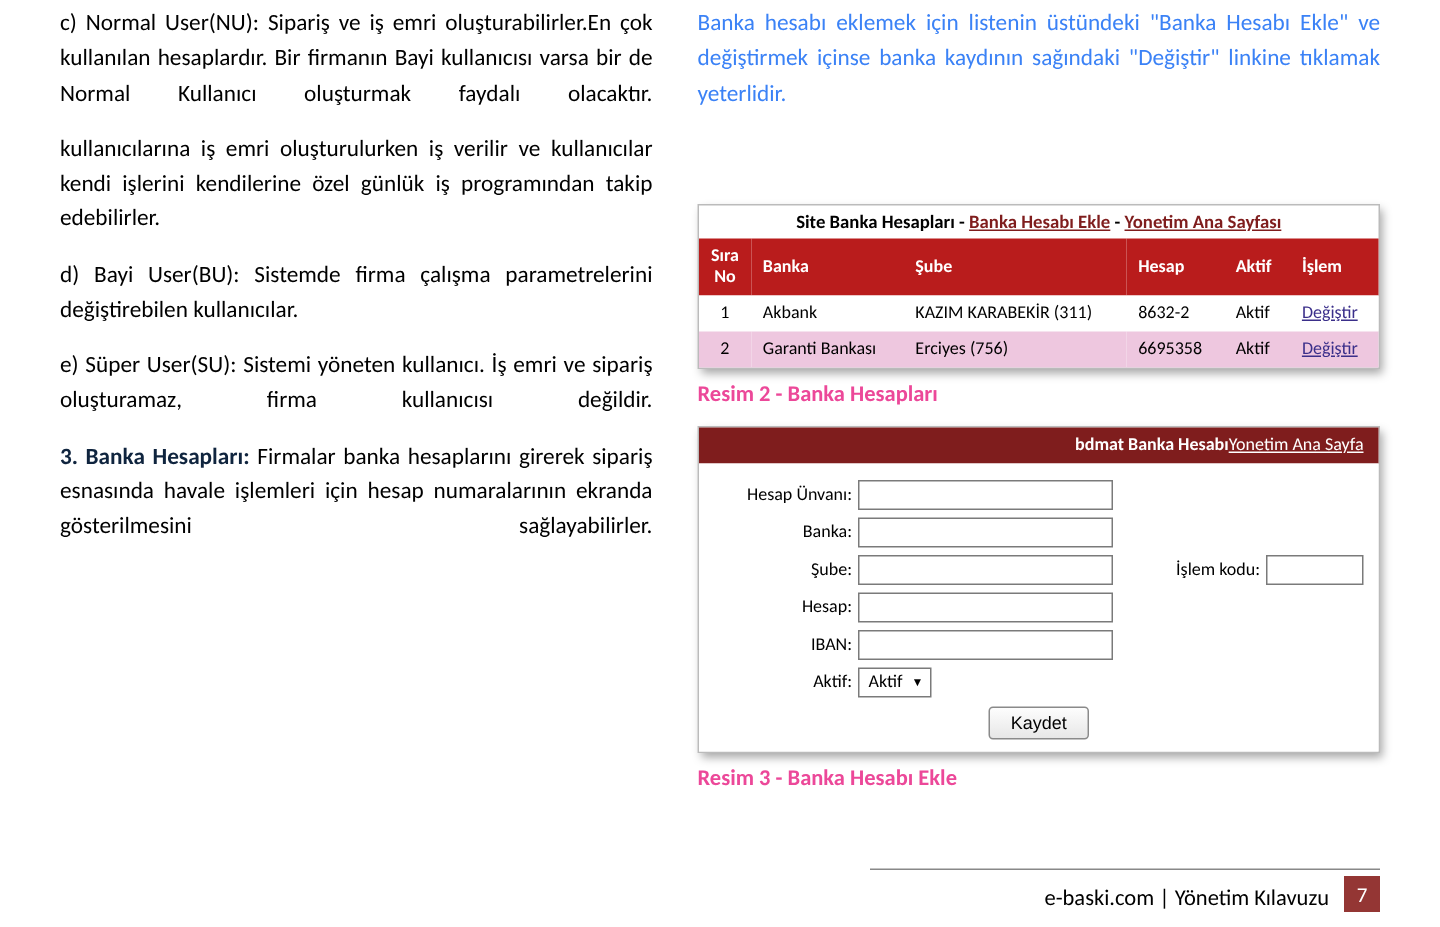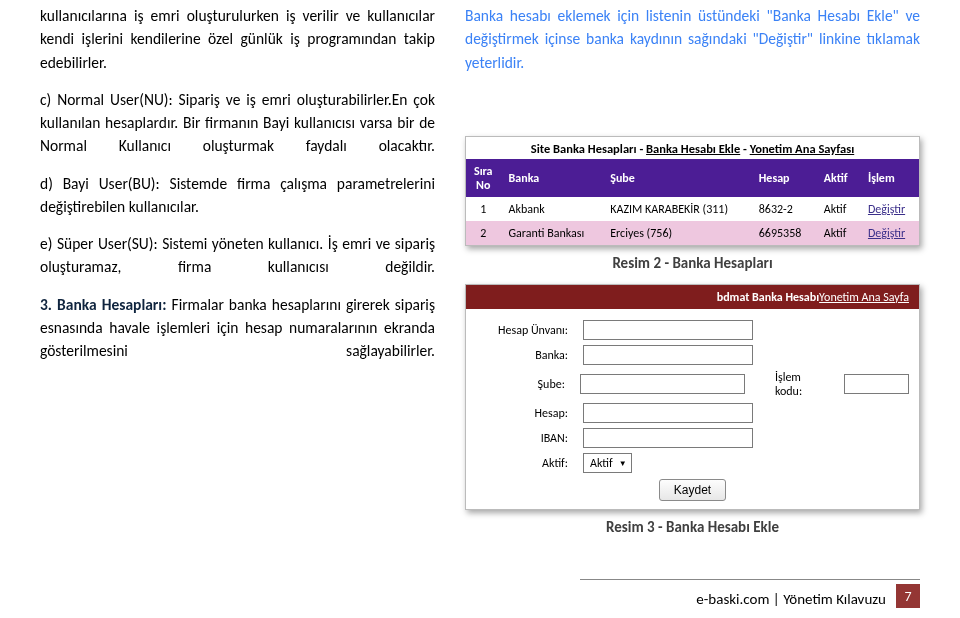--- a/index.html
+++ b/index.html
@@ -32,46 +32,46 @@
   .just-left { text-align: justify; text-align-last: left; }
   .sect { color: #0F243E; font-weight: 700; }
   .rtext {
     text-align: justify;
     font-size: 15.5px;
     line-height: 1.5;
     color: #3b82f6;
     margin-bottom: 14px;
   }
   .caption {
-    text-align: center;
-    color: #404040;
+    text-align: left;
+    color: #ec4899;
     font-weight: 700;
     font-size: 15px;
     margin: 8px 0 12px;
   }
 
   
   .shot {
     border: 1px solid #bbb;
     box-shadow: 2px 3px 6px rgba(0,0,0,0.35);
     background: #fff;
     margin-bottom: 4px;
   }
   .shot-title {
     text-align: center;
     font-size: 12.5px;
     font-weight: 700;
     color: #000;
     padding: 4px 0 3px;
   }
-  .shot-title a { color: #000000; text-decoration: underline; cursor: pointer; }
+  .shot-title a { color: #7f1d1d; text-decoration: underline; cursor: pointer; }
   .shot-title .sep { color: #000; }
   .tbl { width: 100%; border-collapse: collapse; font-size: 12px; }
   .tbl th {
-    background: #4c1d95;
+    background: #b91c1c;
     color: #fff;
     font-weight: 700;
     padding: 5px 8px;
     text-align: left;
   }
   .tbl th.c, .tbl td.c { text-align: center; }
   .tbl th:first-child { width: 34px; }
   .tbl td { padding: 5px 8px; color: #000; }
   .tbl tr.odd { background: #fff; }
   .tbl tr.even { background: #eec7df; }
@@ -91,21 +91,21 @@
   .shot2-hdr .yon { color: #fff; text-decoration: underline; font-weight: 400; }
   .form {
     padding: 6px 10px 8px;
     font-size: 12px;
     background: #fff;
   }
   .frow {
     display: flex;
     align-items: center;
     margin: 5px 0;
-    gap: 15px;
+    gap: 4px;
   }
   .frow .lbl { width: 92px; text-align: right; color: #000; }
   .frow input[type=text] {
     height: 20px;
     border: 1px solid #7a7a7a;
     padding: 0 4px;
     font-size: 12px;
     background: #fff;
   }
   .inp-lg { width: 170px; }
@@ -158,22 +158,22 @@
     align-items: center;
     justify-content: center;
     font-size: 14px;
   }
 </style>
 </head>
 <body>
 
 <div class="cols">
   <div class="left-col">
+    <p class="just-spread">c) Normal User(NU): Sipariş ve iş emri oluşturabilirler.En çok kullanılan hesaplardır. Bir firmanın Bayi kullanıcısı varsa bir de Normal Kullanıcı oluşturmak faydalı olacaktır.</p>
     <p class="just-spread">kullanıcılarına iş emri oluşturulurken iş verilir ve kullanıcılar kendi işlerini kendilerine özel günlük iş programından takip edebilirler.</p>
-    <p class="just-spread">c) Normal User(NU): Sipariş ve iş emri oluşturabilirler.En çok kullanılan hesaplardır. Bir firmanın Bayi kullanıcısı varsa bir de Normal Kullanıcı oluşturmak faydalı olacaktır.</p>
     <p class="just-left">d) Bayi User(BU): Sistemde firma çalışma parametrelerini değiştirebilen kullanıcılar.</p>
     <p class="just-spread">e) Süper User(SU): Sistemi yöneten kullanıcı. İş emri ve sipariş oluşturamaz, firma kullanıcısı değildir.</p>
     <p class="just-spread">
       <span class="sect">3. Banka Hesapları:</span>
       <span>Firmalar banka hesaplarını girerek sipariş esnasında havale işlemleri için hesap numaralarının ekranda gösterilmesini sağlayabilirler.</span>
     </p>
   </div>
 
   <div class="right-col">
     <p class="rtext just-left">Banka hesabı eklemek için listenin üstündeki "Banka Hesabı Ekle" ve değiştirmek içinse banka kaydının sağındaki "Değiştir" linkine tıklamak yeterlidir.</p>

